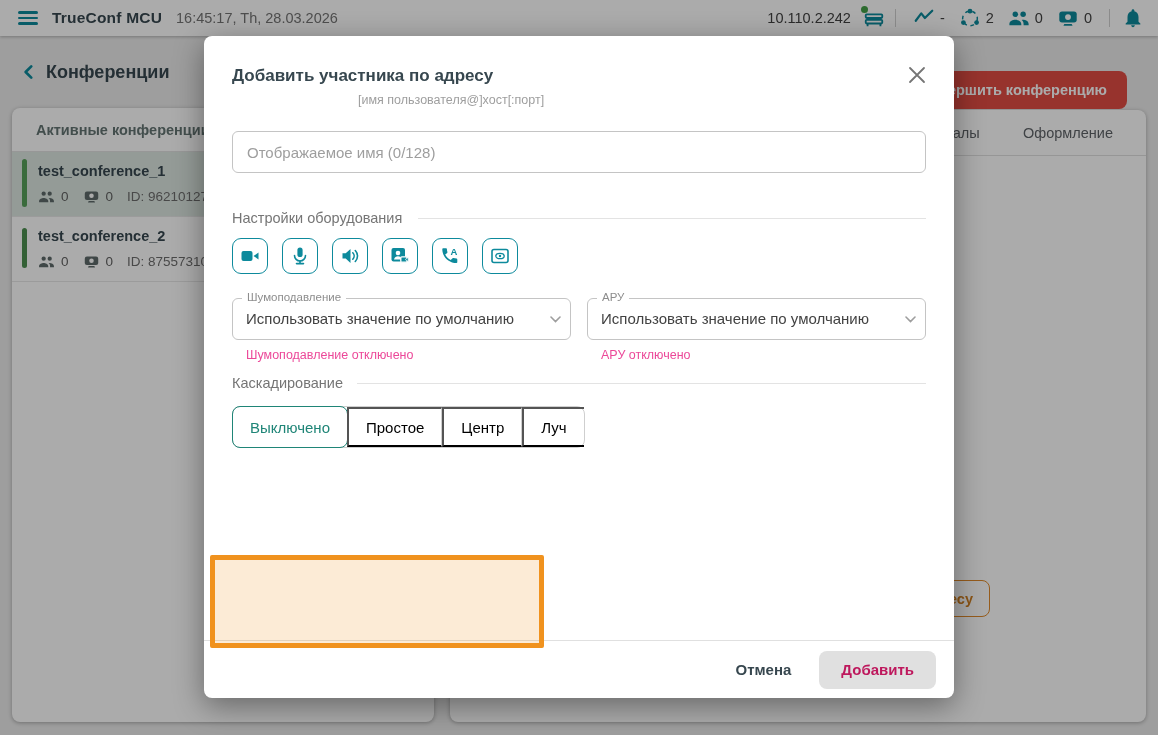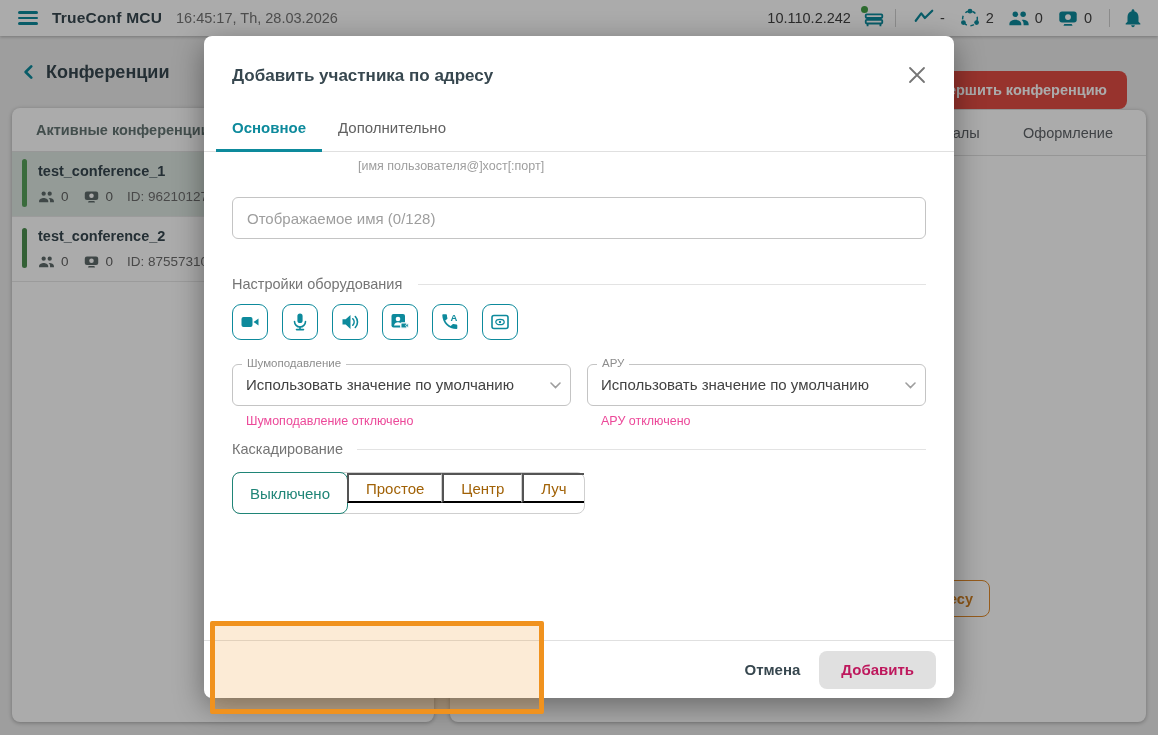--- a/index.html
+++ b/index.html
@@ -87,30 +87,30 @@
             display:flex; align-items:center; justify-content:center; cursor:pointer; padding:0; }
   .eq-btn svg { width:20px; height:20px; }
 
   .sel-row { margin-top:24px; display:flex; gap:16px; }
   .sel-wrap { flex:1; }
   .sel-hint { margin:8px 0 0 14px; font-size:12.5px; color:#ec4899; }
 
   .casc-head { margin-top:13px; display:flex; align-items:center; gap:14px; font-size:14.5px; color:#757575; white-space:nowrap; }
   .casc-head .line { flex:1; border-top:1px solid #e3e3e3; }
   .seg-group { margin-top:15px; display:inline-flex; border:1px solid #cfcfcf; border-radius:8px; }
-  .seg { height:30px; display:flex; align-items:center; padding:0 17px; font-size:15px; color:#a16207;
+  .seg { height:40px; display:flex; align-items:center; padding:0 17px; font-size:15px; color:#000000;
          border-right:1px solid #cfcfcf; background:transparent; font-family:inherit; cursor:pointer; }
   .seg:last-child { border-right:none; }
   .seg.sel { border:1.6px solid #1f8577; border-radius:8px; color:#1f8577; margin:-1px -1px -1px -1px; height:42px; background:transparent; }
 
   .hilite { position:absolute; left:6px; top:462px; width:334px; height:93px; border:5px solid #f0921e;
             background:rgba(240,146,30,.18); border-radius:2px; pointer-events:none; z-index:5; }
 
   .mfooter { position:absolute; left:0; right:0; bottom:0; height:58px; border-top:1px solid #e0e0e0;
-             display:flex; align-items:center; justify-content:flex-end; padding:0 18px; gap:3px; }
+             display:flex; align-items:center; justify-content:flex-end; padding:0 18px; gap:12px; }
   .btn-cancel { background:none; border:none; font-family:inherit; font-size:15px; font-weight:bold; color:#37474f; padding:0 16px; cursor:pointer; }
   .btn-submit { height:38px; border:none; border-radius:8px; background:#e0e0e0; color:#be185d; font-family:inherit;
                 font-size:15px; font-weight:bold; padding:0 22px; }
   svg { display:block; }
 </style>
 </head>
 <body>
 
 <div class="topbar">
   <div class="burger">
@@ -249,24 +249,20 @@
 <div class="overlay"></div>
 
 <div class="modal">
   <div class="modal-title">Добавить участника по адресу</div>
   <div class="modal-close">
     <svg viewBox="0 0 22 22" fill="none" stroke="currentColor" stroke-width="1.8" stroke-linecap="round">
         <path d="M4 4l14 14M18 4L4 18"></path>
       </svg>
   </div>
 
-  <div class="mtabs">
-    <div class="mtab active">Основное</div>
-    <div class="mtab">Дополнительно</div>
-  </div>
 
   <div class="mbody">
     
     <div class="addr-hint">[имя пользователя@]хост[:порт]</div>
 
     
     <div class="name-row">
       <input class="txt" placeholder="Отображаемое имя (0/128)" style="">
     </div>
 

